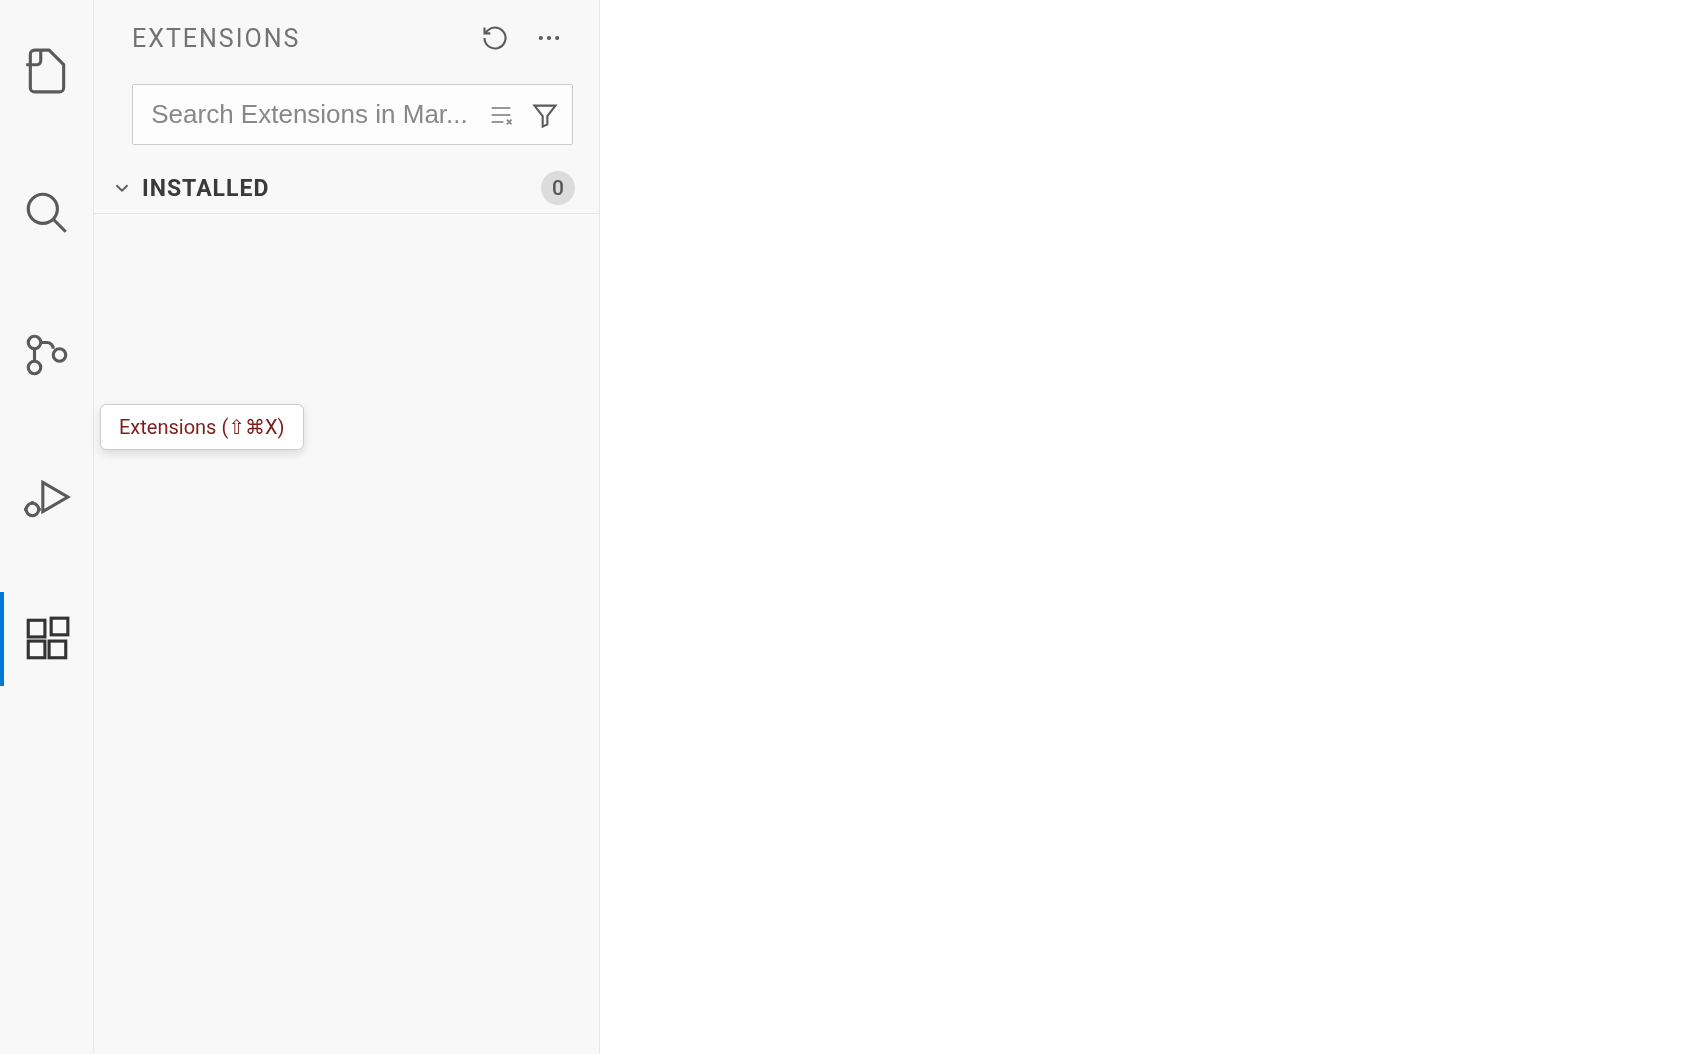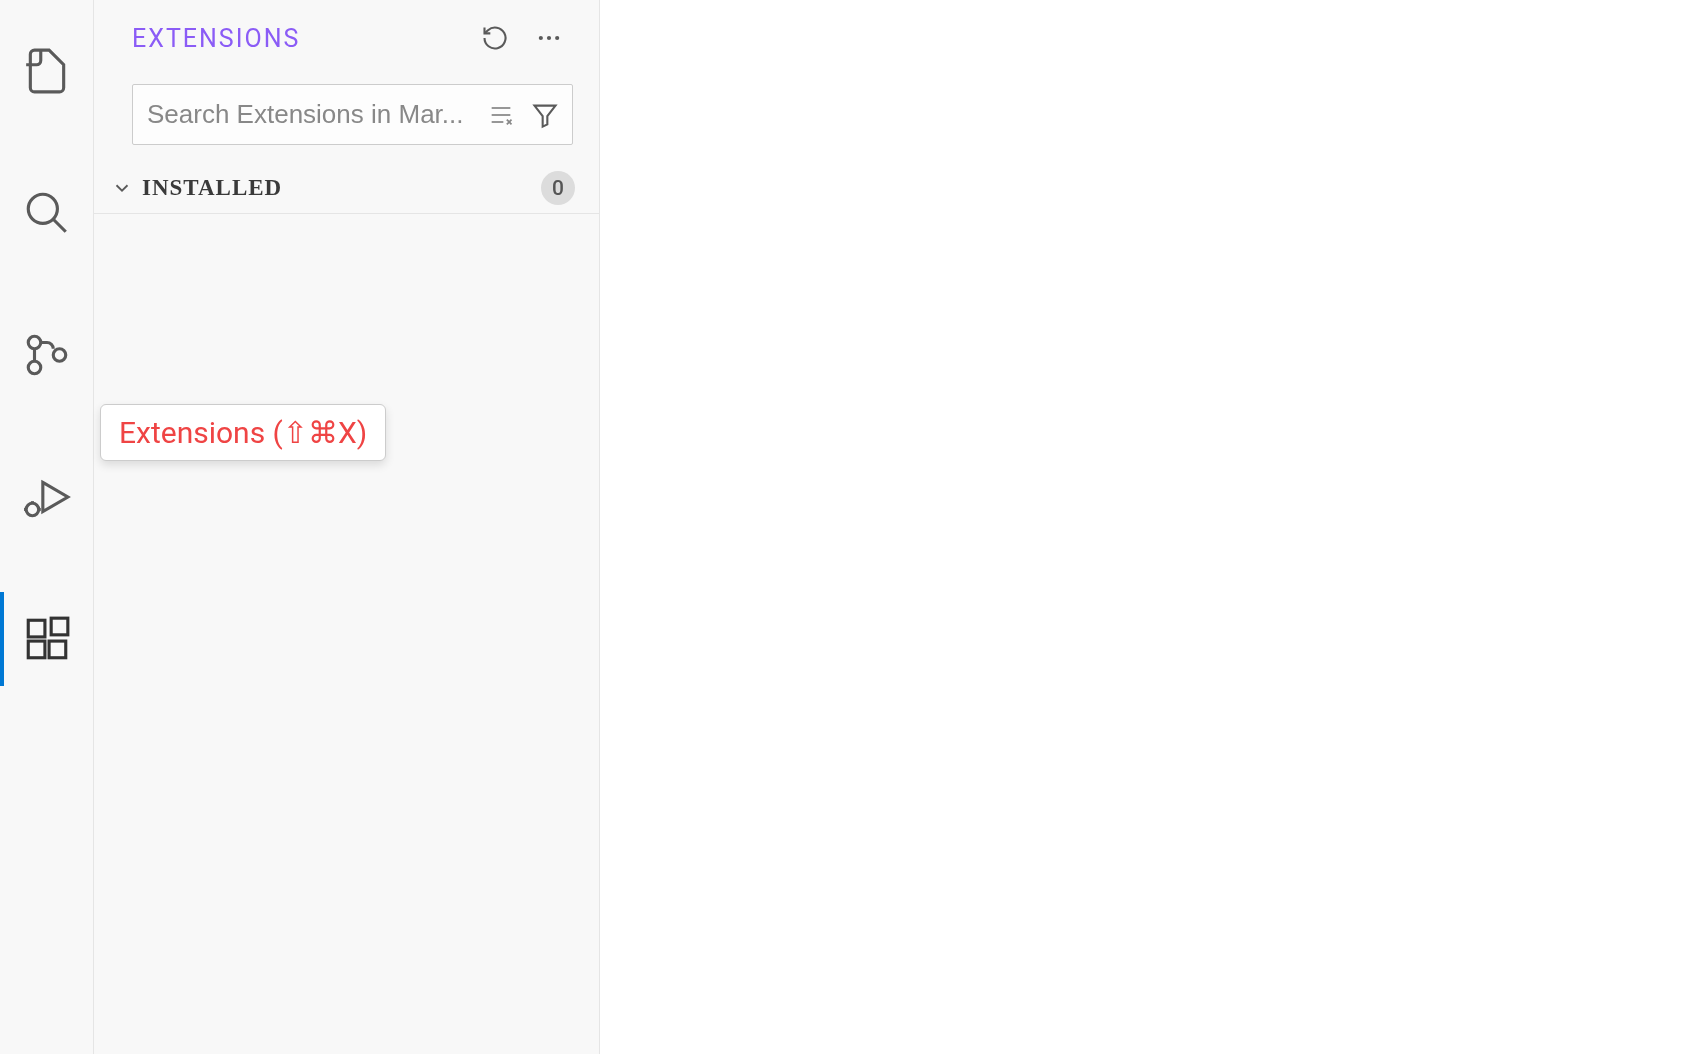--- a/index.html
+++ b/index.html
@@ -58,21 +58,21 @@
     }
     .sidebar-header {
       display: flex;
       align-items: center;
       padding: 20px 32px 20px 38px;
     }
     .sidebar-title {
       flex: 1;
       font-size: 25px;
       font-weight: 400;
-      color: #8b5cf6;
+      color: #737373;
       letter-spacing: 2px;
     }
     .header-actions {
       display: flex;
       gap: 18px;
       align-items: center;
     }
     .header-action {
       width: 36px;
       height: 36px;
@@ -92,20 +92,21 @@
     .search-input {
       width: 100%;
       padding: 14px 100px 14px 14px;
       font-size: 26px;
       border: 1px solid #ccc;
       border-radius: 2px;
       background: #fdfdfd;
       color: #333;
       outline: none;
       text-overflow: ellipsis;
+      text-align: center;
     }
     .search-input::placeholder {
       color: #888;
     }
     .search-actions {
       position: absolute;
       right: 12px;
       top: 50%;
       transform: translateY(-50%);
       display: flex;
@@ -142,21 +143,20 @@
     .section-chevron svg {
       width: 22px;
       height: 22px;
     }
     .section-label {
       flex: 1;
       font-size: 23px;
       font-weight: 700;
       color: #3a3a3a;
       letter-spacing: 1px;
-      font-family: Liberation Serif, serif;
     }
     .section-badge {
       background: #dcdcdc;
       color: #555;
       border-radius: 50%;
       width: 34px;
       height: 34px;
       display: flex;
       align-items: center;
       justify-content: center;
@@ -168,22 +168,22 @@
       background: #ffffff;
     }
     .tooltip {
       position: absolute;
       left: 100px;
       top: 404px;
       background: #ffffff;
       border: 1px solid #ccc;
       border-radius: 6px;
       padding: 10px 18px;
-      font-size: 30px;
-      color: #ef4444;
+      font-size: 20px;
+      color: #7f1d1d;
       box-shadow: 0 4px 10px rgba(0,0,0,0.12);
       white-space: nowrap;
       z-index: 100;
     }
   </style>
 </head>
 <body>
 
 <div class="activity-bar">
   <div class="activity-item">

